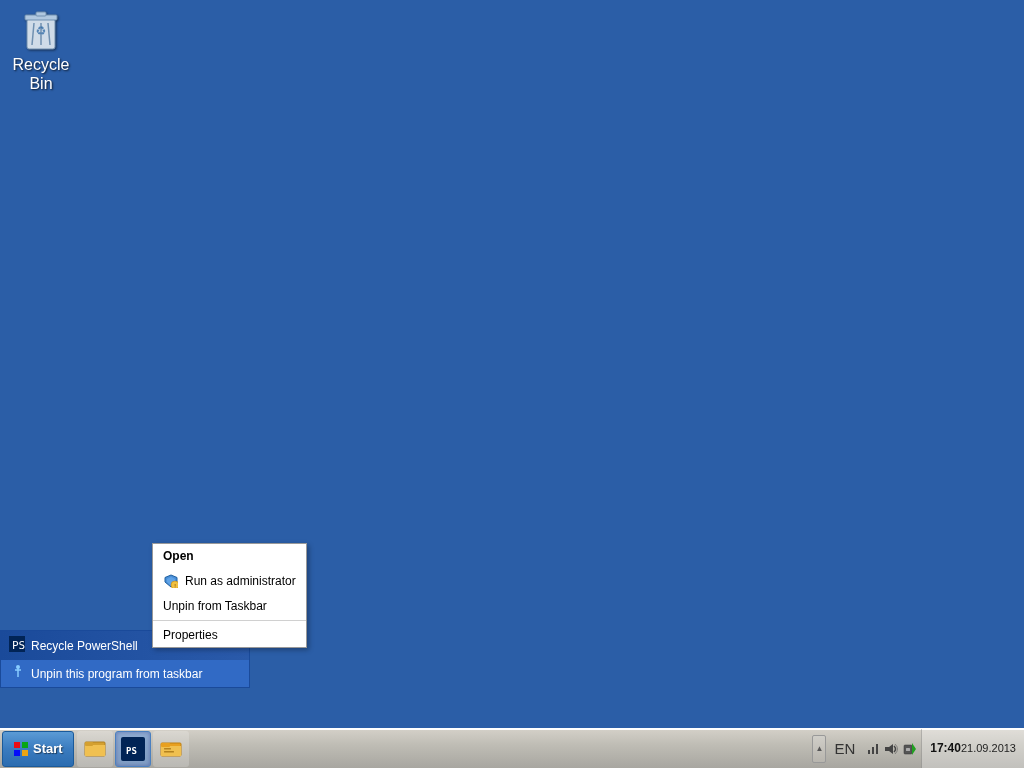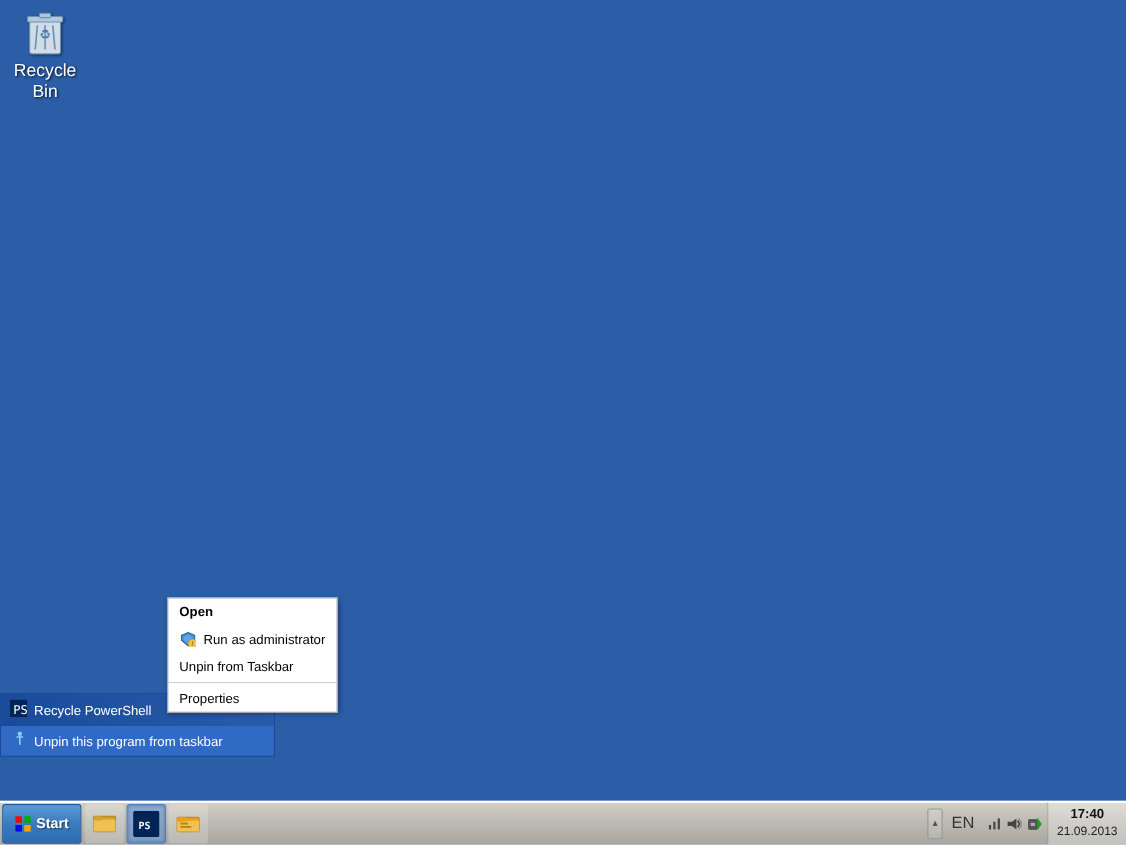--- a/index.html
+++ b/index.html
@@ -129,21 +129,21 @@
     }
     #clock-area {
       background: rgba(255,255,255,0.3);
       border-left: 1px solid rgba(0,0,0,0.2);
       padding: 16px 8px;
       text-align: center;
       line-height: 1.4;
       cursor: pointer;
       height: 100%;
       display: flex;
-      flex-direction: column;
+      flex-direction: row;
       align-items: center;
       justify-content: center;
     }
     #clock-time {
       font-size: 12px;
       font-weight: bold;
       color: #111;
     }
     #clock-date {
       font-size: 11px;

